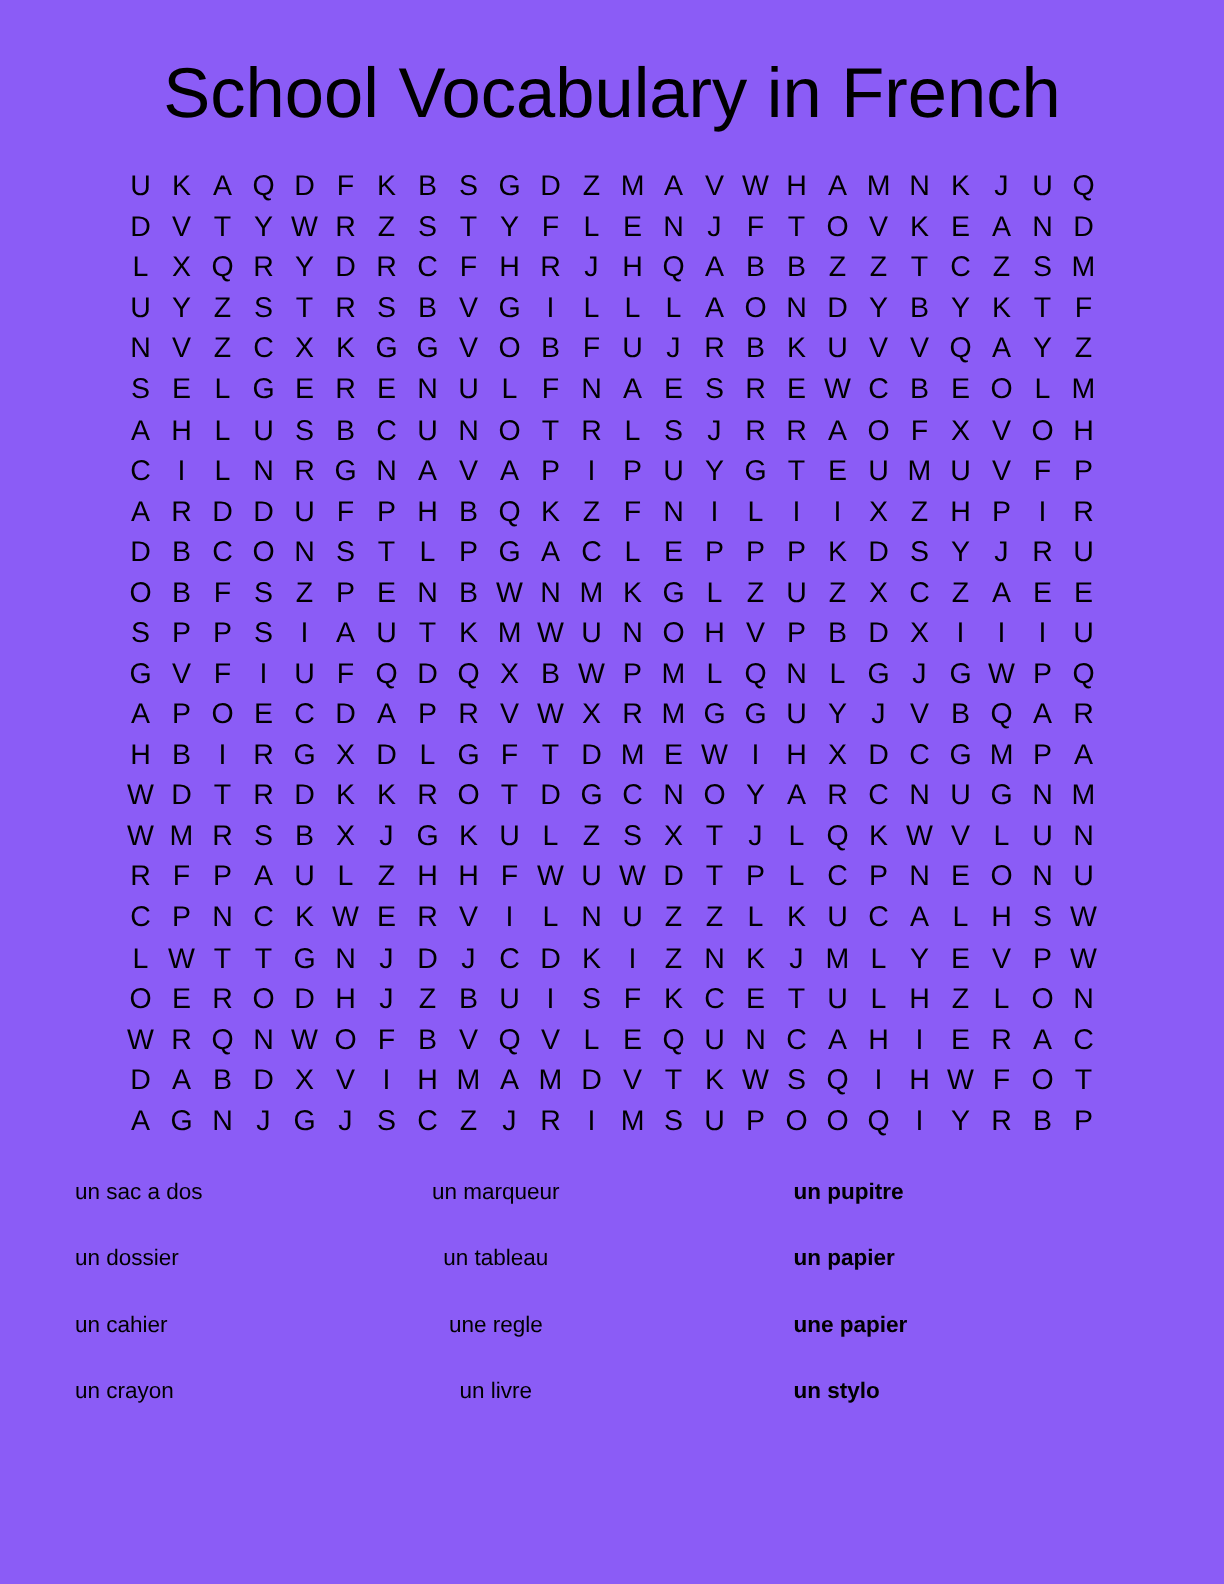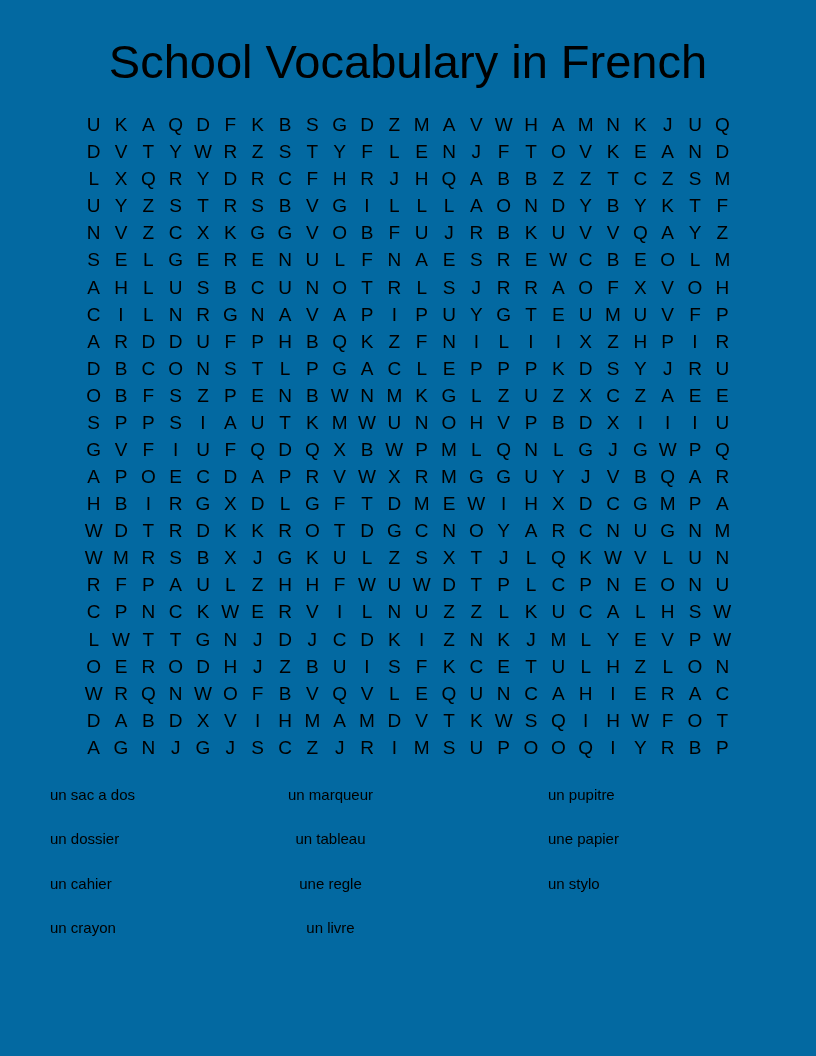--- a/index.html
+++ b/index.html
@@ -4,21 +4,21 @@
 <style>
   html, body {
     margin: 0;
     padding: 0;
     background: #ffffff;
   }
   .page {
     position: relative;
     width: 816px;
     height: 1056px;
-    background: #0369a1;
+    background: #8b5cf6;
     font-family: "Liberation Sans", sans-serif;
     color: #000000;
     overflow: hidden;
   }
   .title {
     position: absolute;
     top: 30px;
     left: 0;
     width: 816px;
     height: 64px;
@@ -59,21 +59,21 @@
     top: 0;
   }
   .word-col .word {
     height: 44.33px;
     line-height: 44.33px;
     font-size: 15px;
     white-space: nowrap;
   }
   .word-col-0 { left: 50px; }
   .word-col-1 { left: 288px; text-align: center; }
-  .word-col-2 { left: 548px; }
+  .word-col-2 { left: 529px; font-weight: bold; }
 </style>
 </head>
 <body>
 
 <div class="page">
   <div class="title">School Vocabulary in French</div>
 
   <div class="grid">
       <span class="cell">U</span>
       <span class="cell">K</span>
@@ -661,17 +661,18 @@
         <div class="word">un crayon</div>
       </div>
       <div class="word-col word-col-1">
         <div class="word">un marqueur</div>
         <div class="word">un tableau</div>
         <div class="word">une regle</div>
         <div class="word">un livre</div>
       </div>
       <div class="word-col word-col-2">
         <div class="word">un pupitre</div>
+        <div class="word">un papier</div>
         <div class="word">une papier</div>
         <div class="word">un stylo</div>
       </div>
     </div>
 </div>
 
 </body></html>

